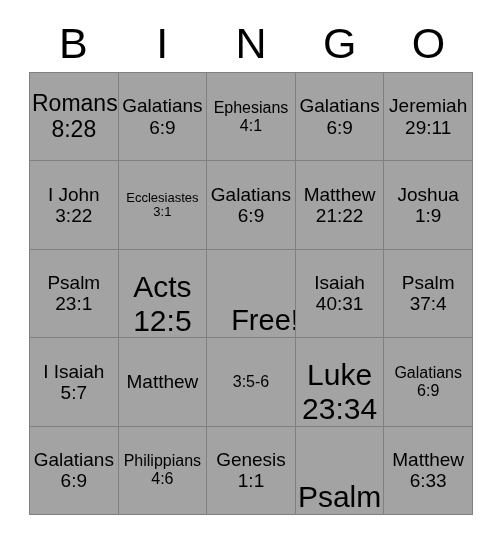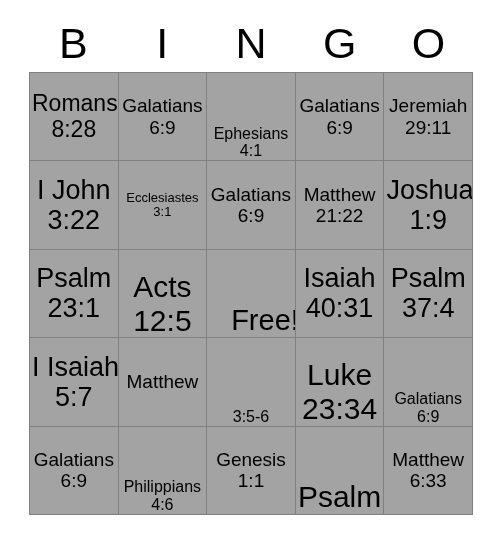--- a/index.html
+++ b/index.html
@@ -76,24 +76,24 @@
   .cell .book,
   .cell .verse {
     display: block;
     width: 100%;
     white-space: nowrap;
     line-height: 1.12;
   }
 
   
   .fs-xs  { font-size: 13px; }
-  .fs-sm  { font-size: 16px; justify-content: flex-end; }
+  .fs-sm  { font-size: 16px; }
   .fs-md  { font-size: 19px; }
   .fs-lg  { font-size: 23px; }
-  .fs-xl  { font-size: 27px; }
+  .fs-xl  { font-size: 19px; }
   .fs-xxl { font-size: 30px; justify-content: flex-end; }
 
   .cell.free {
     font-size: 29px;
   }
   .cell.free .book {
     line-height: 1.1;
     margin-left: 28px;
   }
 </style>

